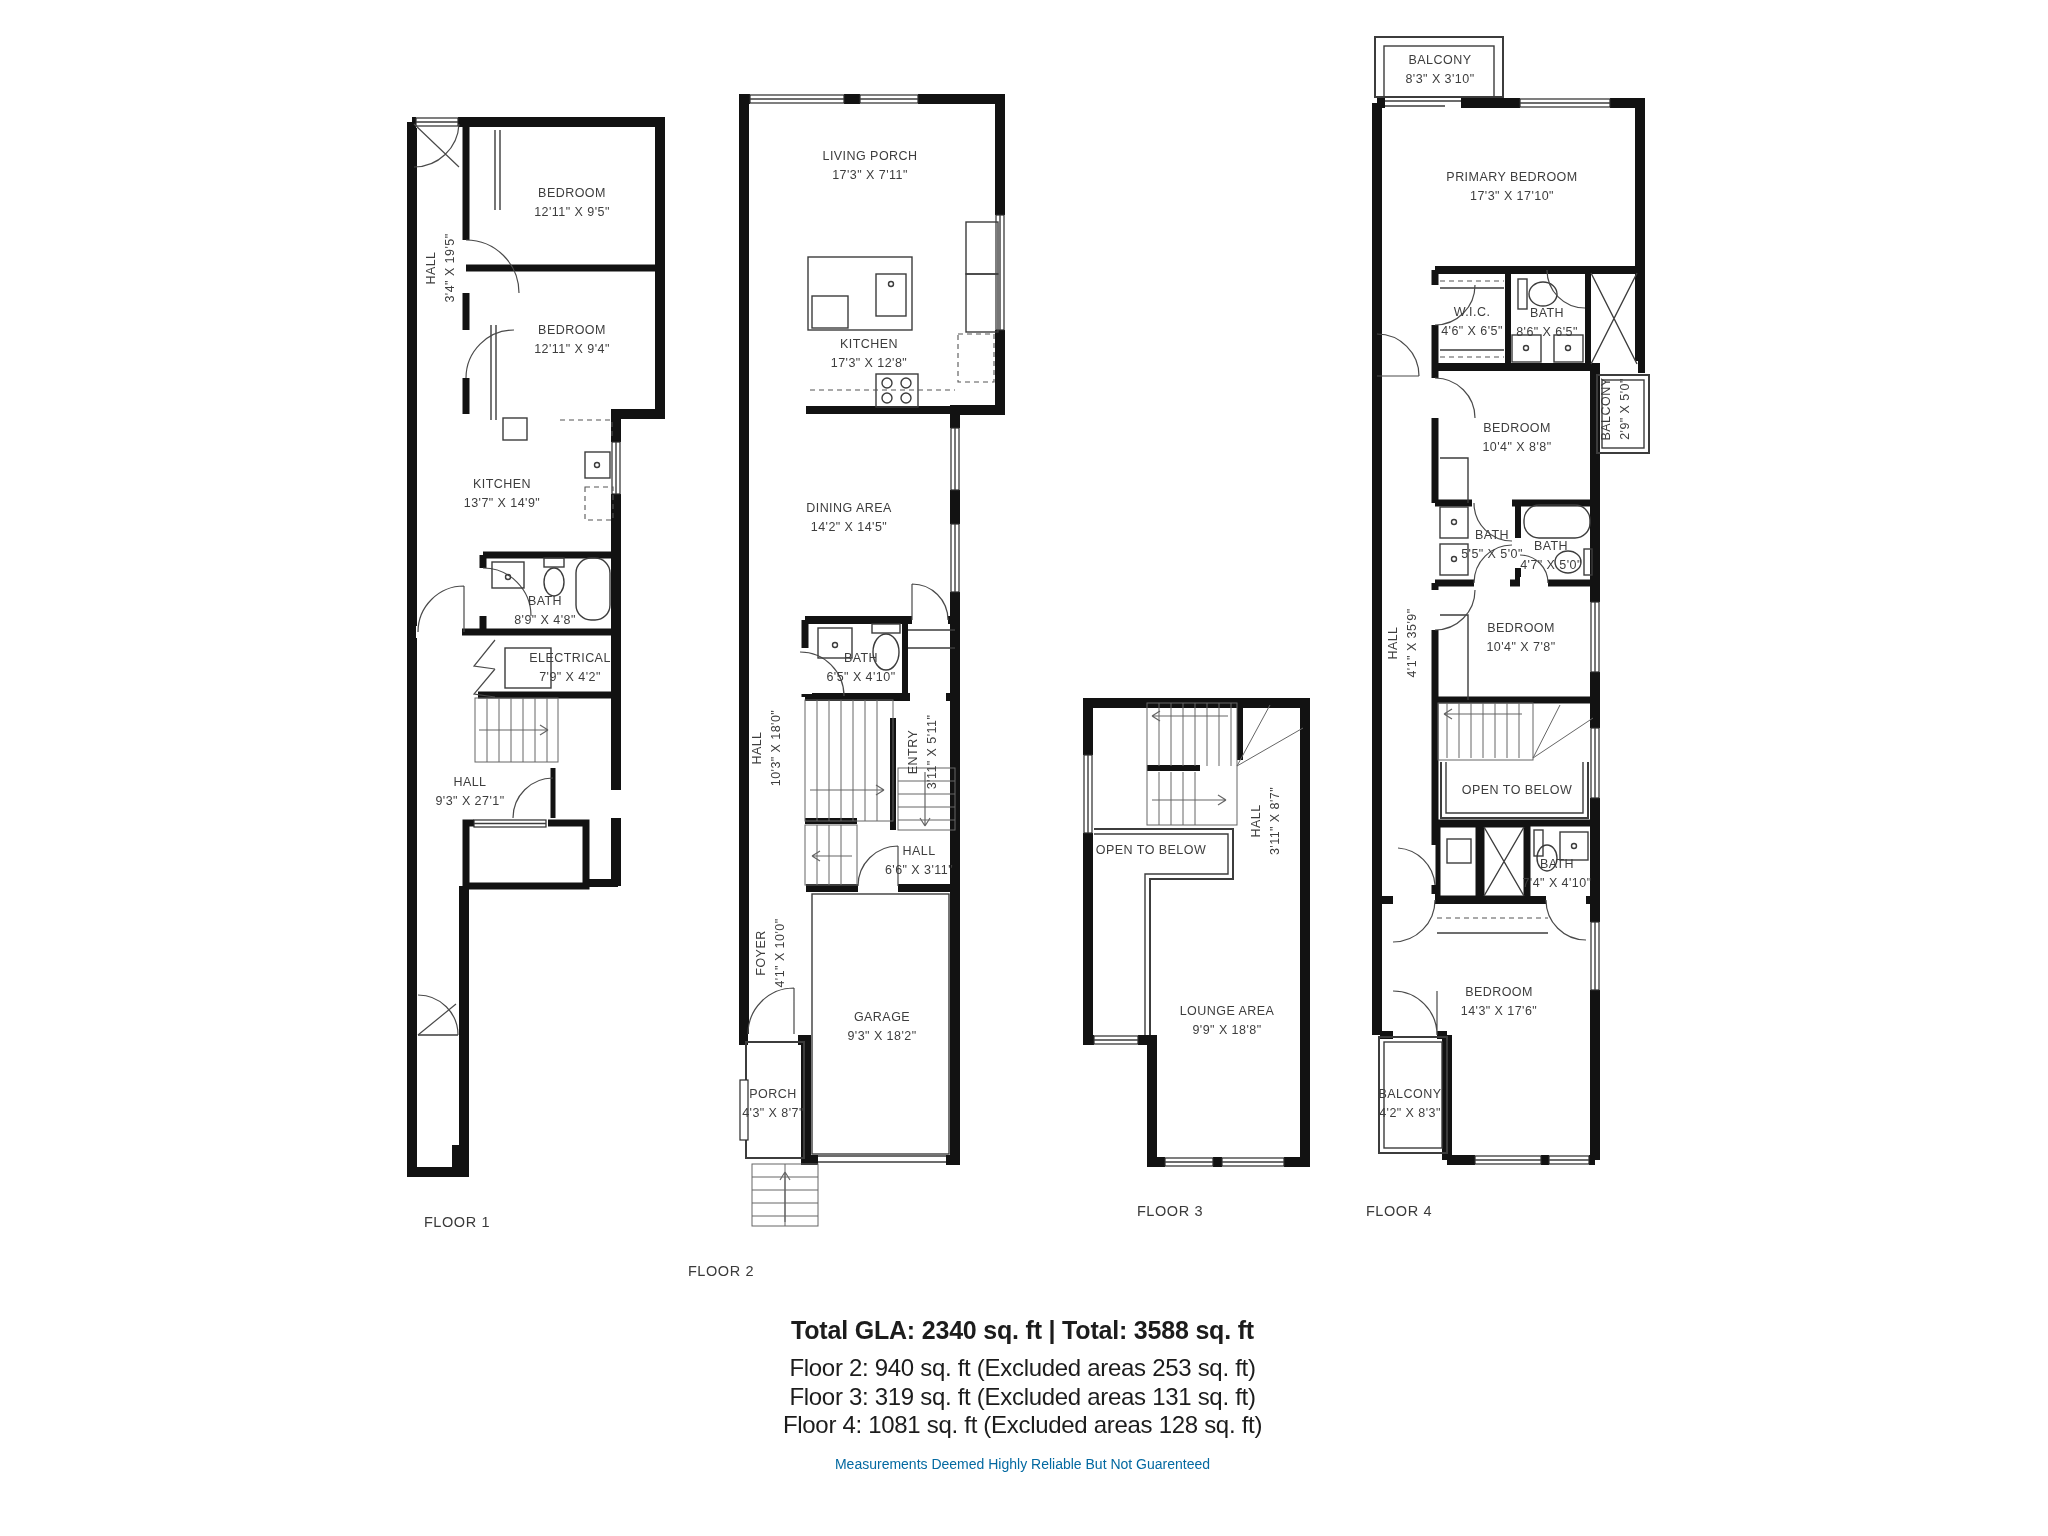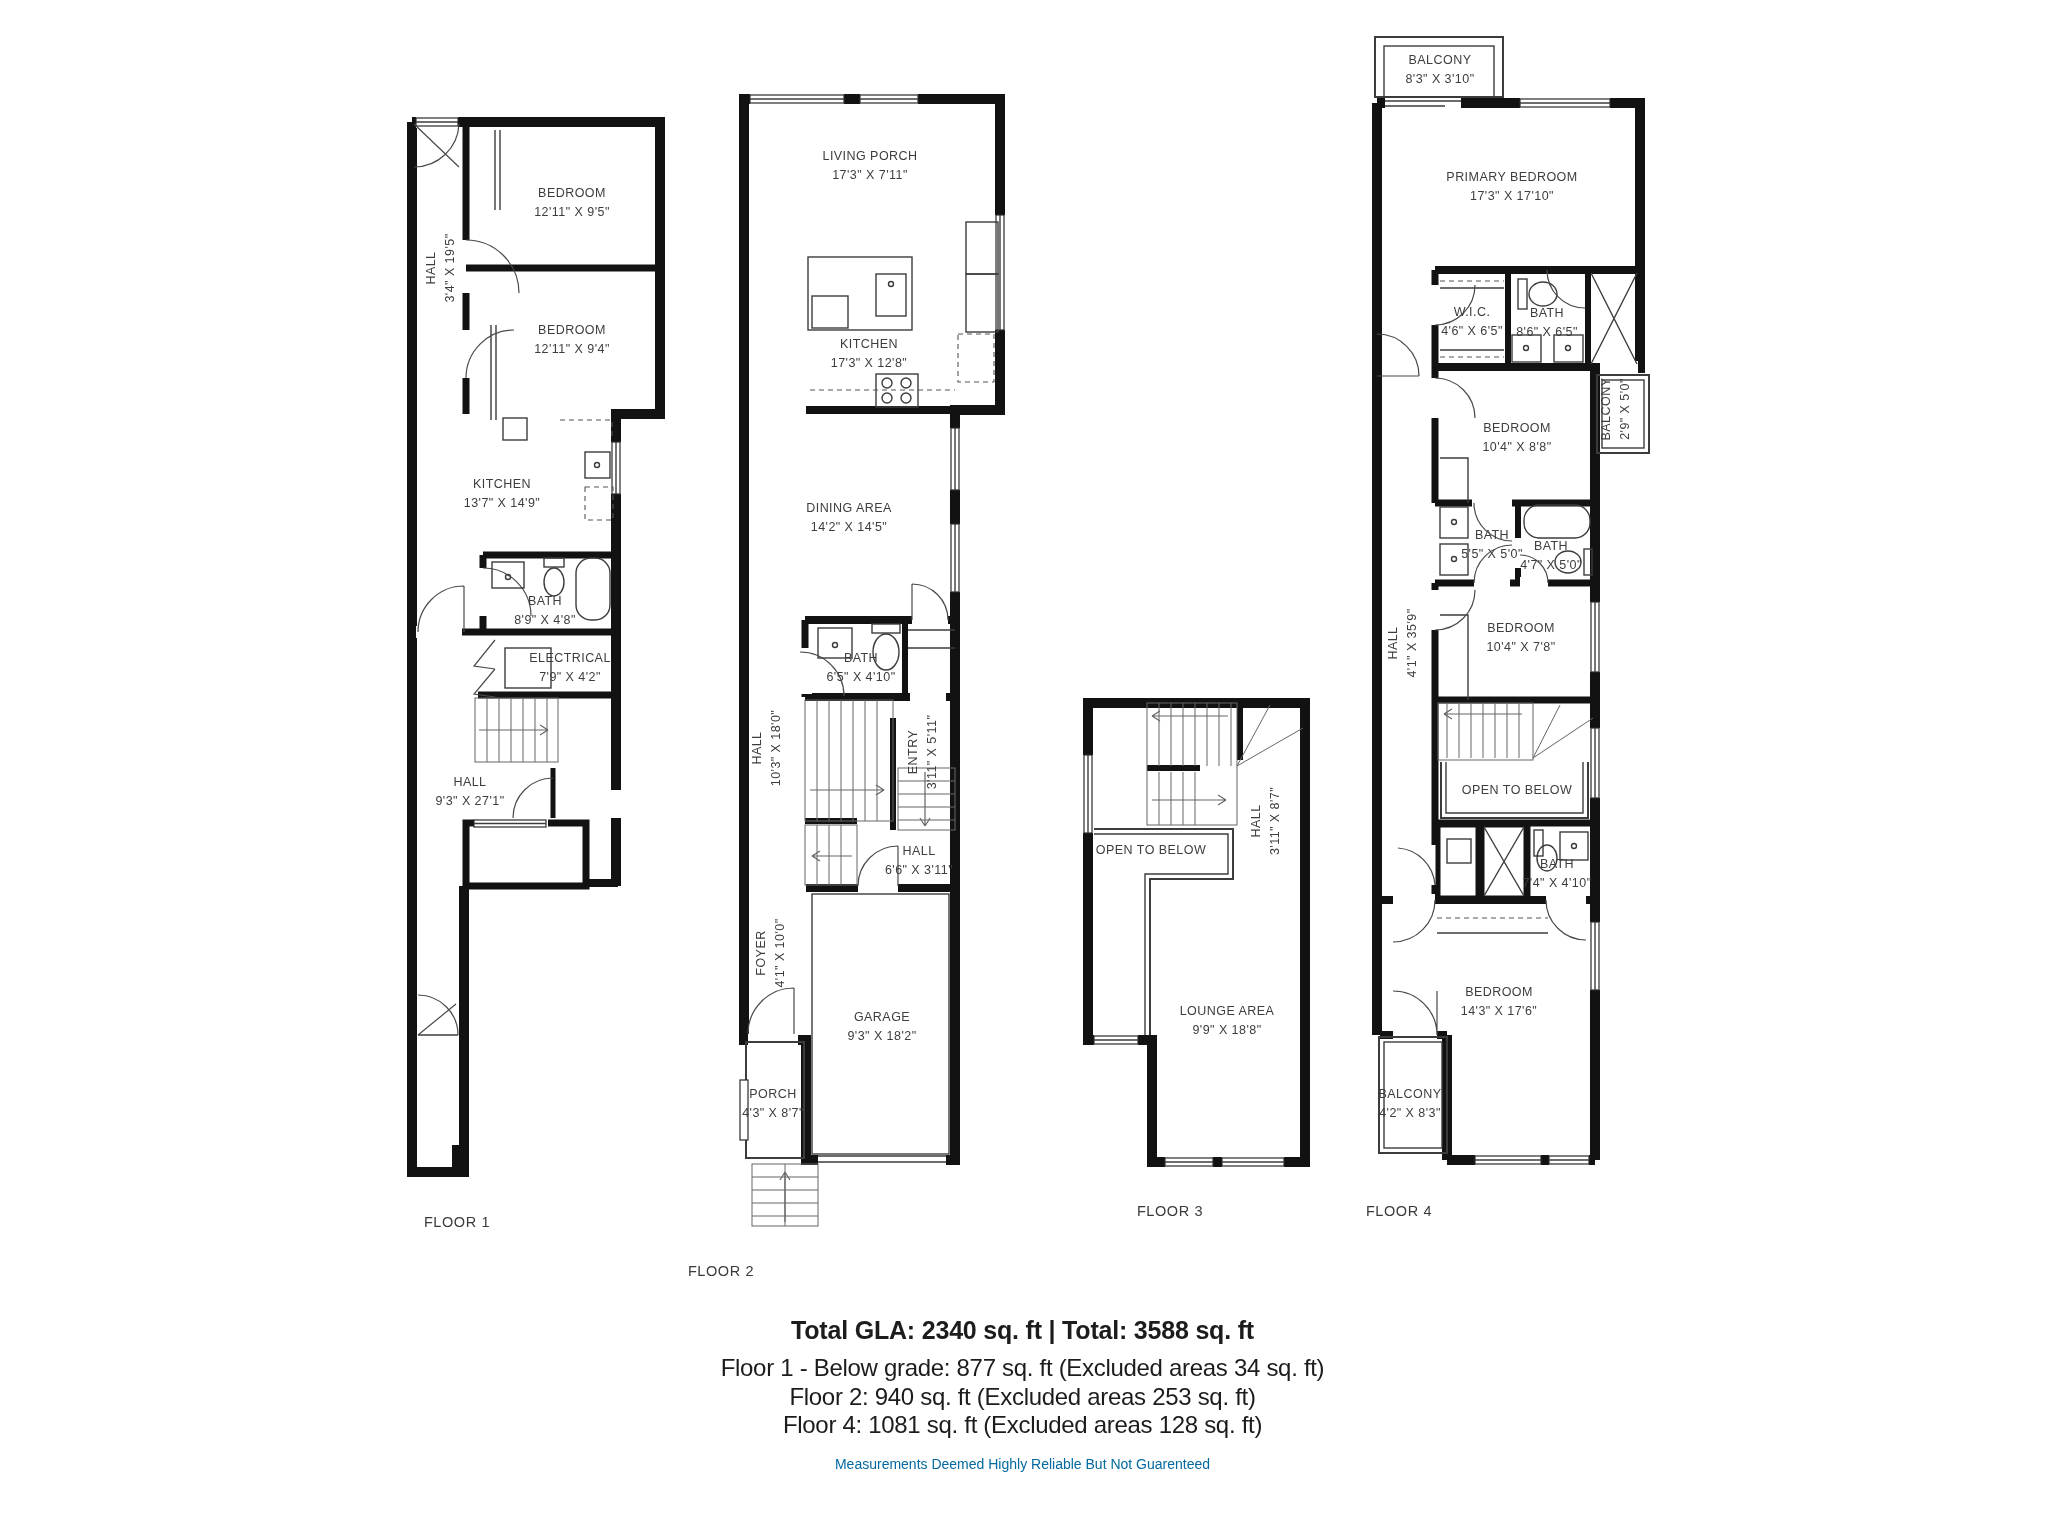--- a/index.html
+++ b/index.html
@@ -451,17 +451,17 @@
     <div>14'3" X 17'6"</div>
   </div>
 <div class="lbl" style="left:1410px;top:1104px">
     <div>BALCONY</div>
     <div>4'2" X 8'3"</div>
   </div>
 <div class="flabel" style="left:1399px;top:1211px">FLOOR 4</div>
 
 <div class="summary">
   <div class="title">Total GLA: 2340 sq. ft | Total: 3588 sq. ft</div>
-  <div class="line">Floor 1 - Below grade: 877 sq. ft (Excluded areas 34 sq. ft)</div>
   <div class="line">Floor 2: 940 sq. ft (Excluded areas 253 sq. ft)</div>
+  <div class="line">Floor 3: 319 sq. ft (Excluded areas 131 sq. ft)</div>
   <div class="line">Floor 4: 1081 sq. ft (Excluded areas 128 sq. ft)</div>
   <div class="disclaimer">Measurements Deemed Highly Reliable But Not Guarenteed</div>
 </div>
 
 </body></html>

